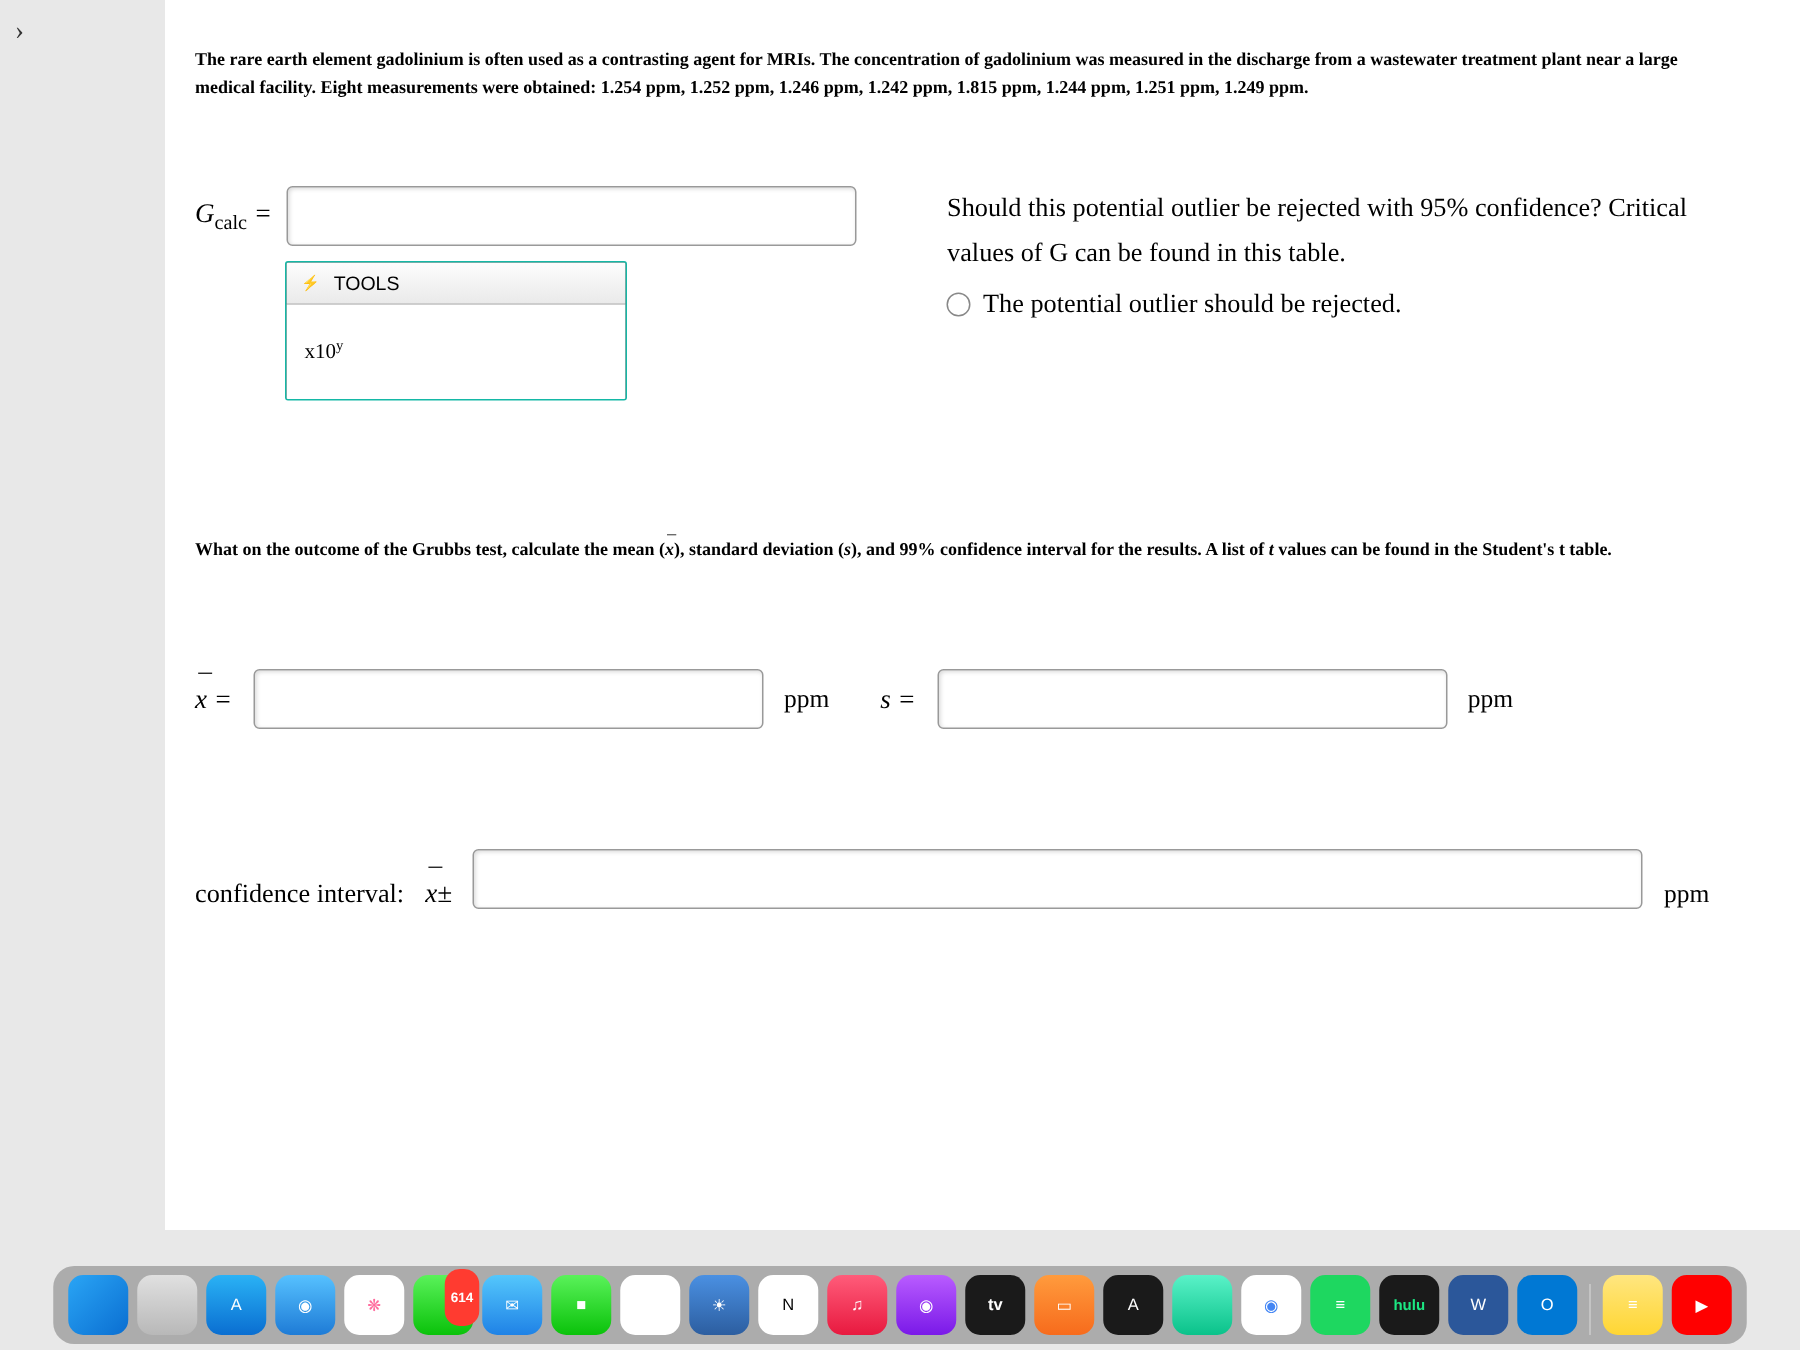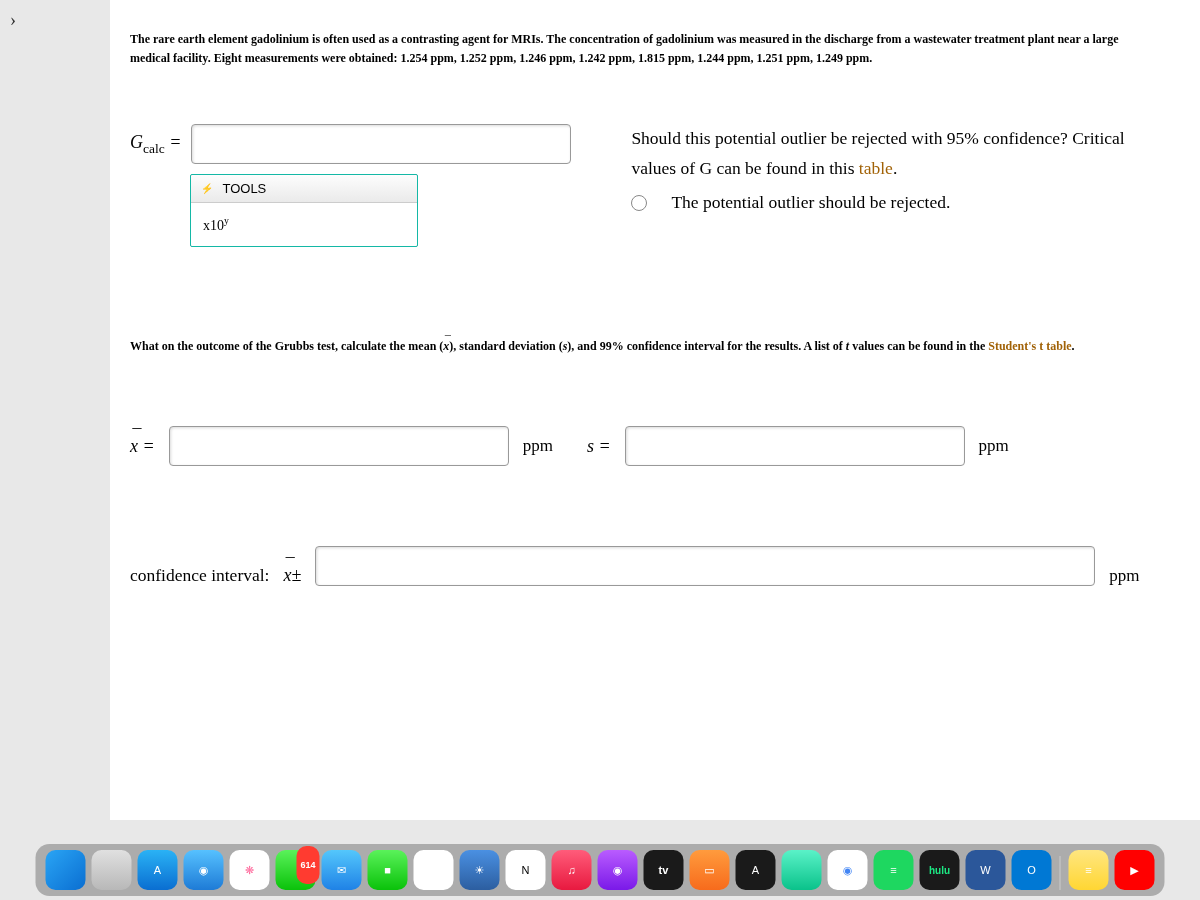--- a/index.html
+++ b/index.html
@@ -95,49 +95,49 @@
       align-items: center;
       gap: 6px;
       padding: 6px 10px;
       font-size: 13px;
       font-family: Arial, sans-serif;
       cursor: pointer;
       background: linear-gradient(#fdfdfd, #eaeaea);
       border-bottom: 1px solid #ccc;
     }
     .tools-item {
-      padding: 12px 12px;
+      padding: 22px 12px;
       font-size: 14px;
       cursor: pointer;
       background: #fff;
     }
     .tools-item .sup {
       font-size: 0.7em;
       vertical-align: super;
     }
     .radio-group {
       margin-top: 4px;
     }
     .radio-option {
       display: flex;
       align-items: center;
-      gap: 24px;
+      gap: 8px;
       margin: 4px 0;
       font-size: 17.5px;
       cursor: pointer;
     }
     .radio-circle {
       width: 16px;
       height: 16px;
       border: 1.5px solid #888;
       border-radius: 50%;
       flex-shrink: 0;
     }
     .link-text {
-      color: #a16207;
+      color: #000000;
       cursor: pointer;
     }
     .section-two {
       margin-top: 90px;
     }
     .inputs-row {
       margin-top: 70px;
       display: flex;
       align-items: center;
       gap: 14px;

